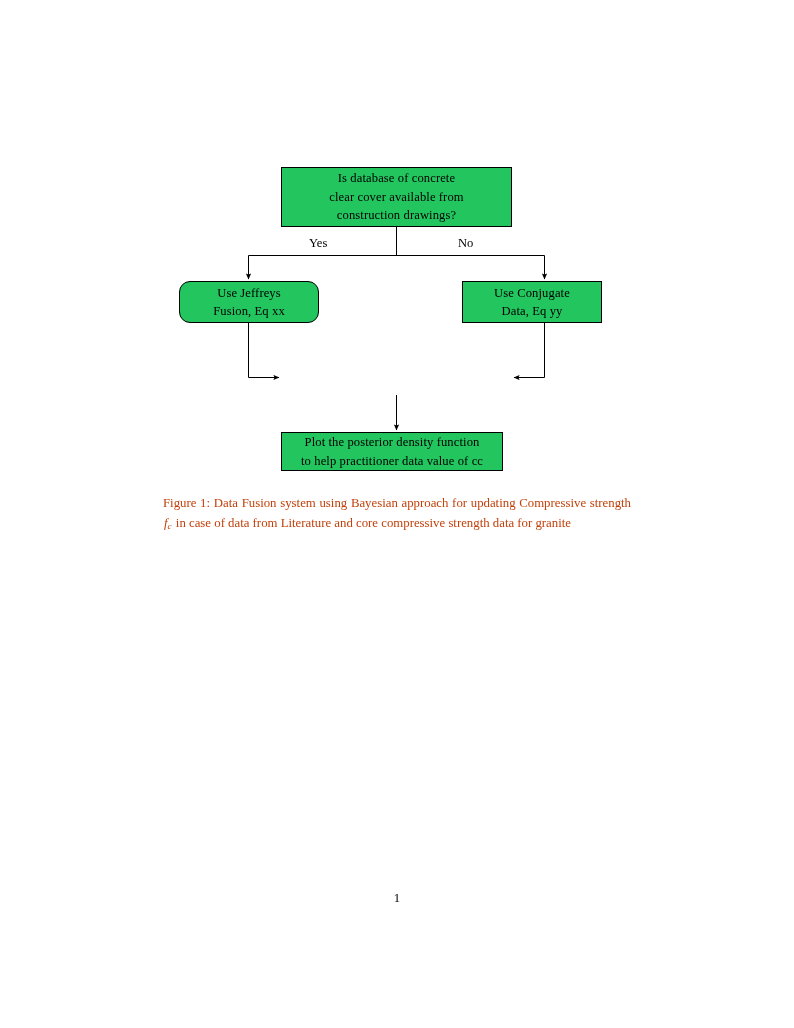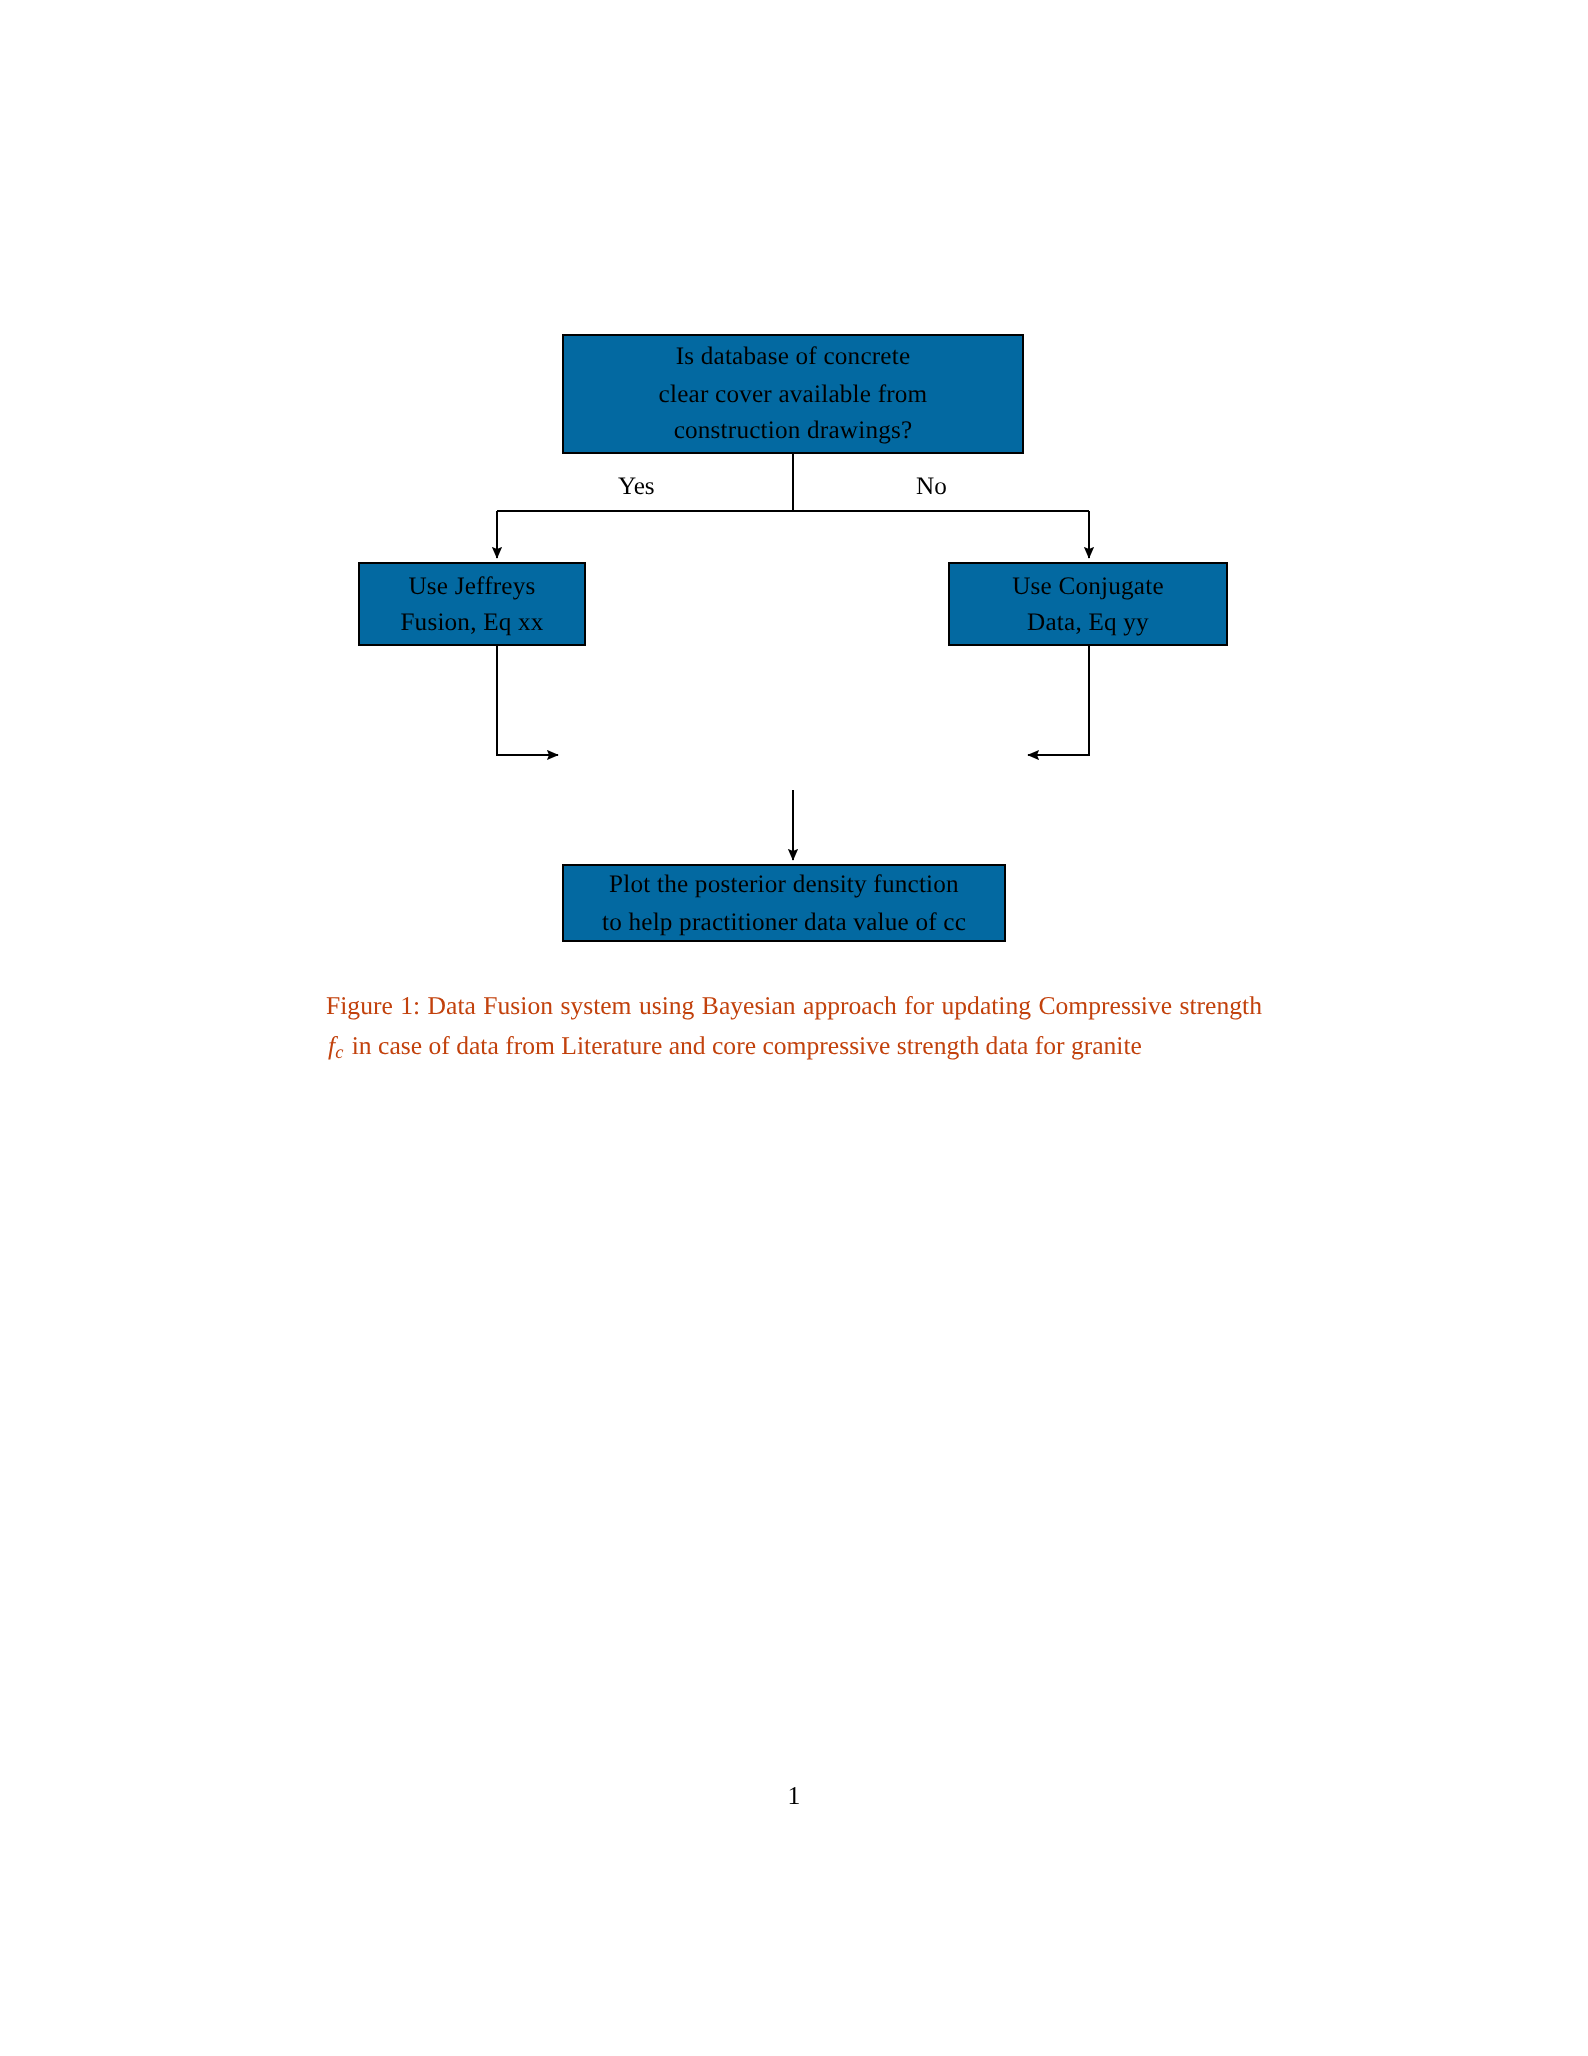--- a/index.html
+++ b/index.html
@@ -31,36 +31,36 @@
     left: 0;
     top: 0;
     width: 794px;
     height: 490px;
   }
 
   .node {
     position: absolute;
     box-sizing: border-box;
     border: 1px solid #000000;
-    background: #0369a1;
+    background: #22c55e;
     display: flex;
     flex-direction: column;
     align-items: center;
     justify-content: center;
     text-align: center;
     font-size: 12.6px;
     line-height: 18.5px;
     letter-spacing: 0.1px;
     color: #000;
   }
   .node .ln { display: block; white-space: nowrap; }
 
   #node-question { left: 281px; top: 167px; width: 231px; height: 60px; }
-  #node-jeffreys  { left: 179px; top: 281px; width: 114px; height: 42px; }
-  #node-conjugate { left: 474px; top: 281px; width: 140px; height: 42px; }
+  #node-jeffreys  { left: 179px; top: 281px; width: 140px; height: 42px; border-radius: 11px; }
+  #node-conjugate { left: 462px; top: 281px; width: 140px; height: 42px; }
   #node-posterior { left: 281px; top: 356px; width: 231px; height: 39px; }
   #node-plot      { left: 281px; top: 432px; width: 222px; height: 39px; }
 
   
   .edge-label {
     position: absolute;
     font-size: 12.6px;
     line-height: 15px;
     white-space: nowrap;
     color: #000;

